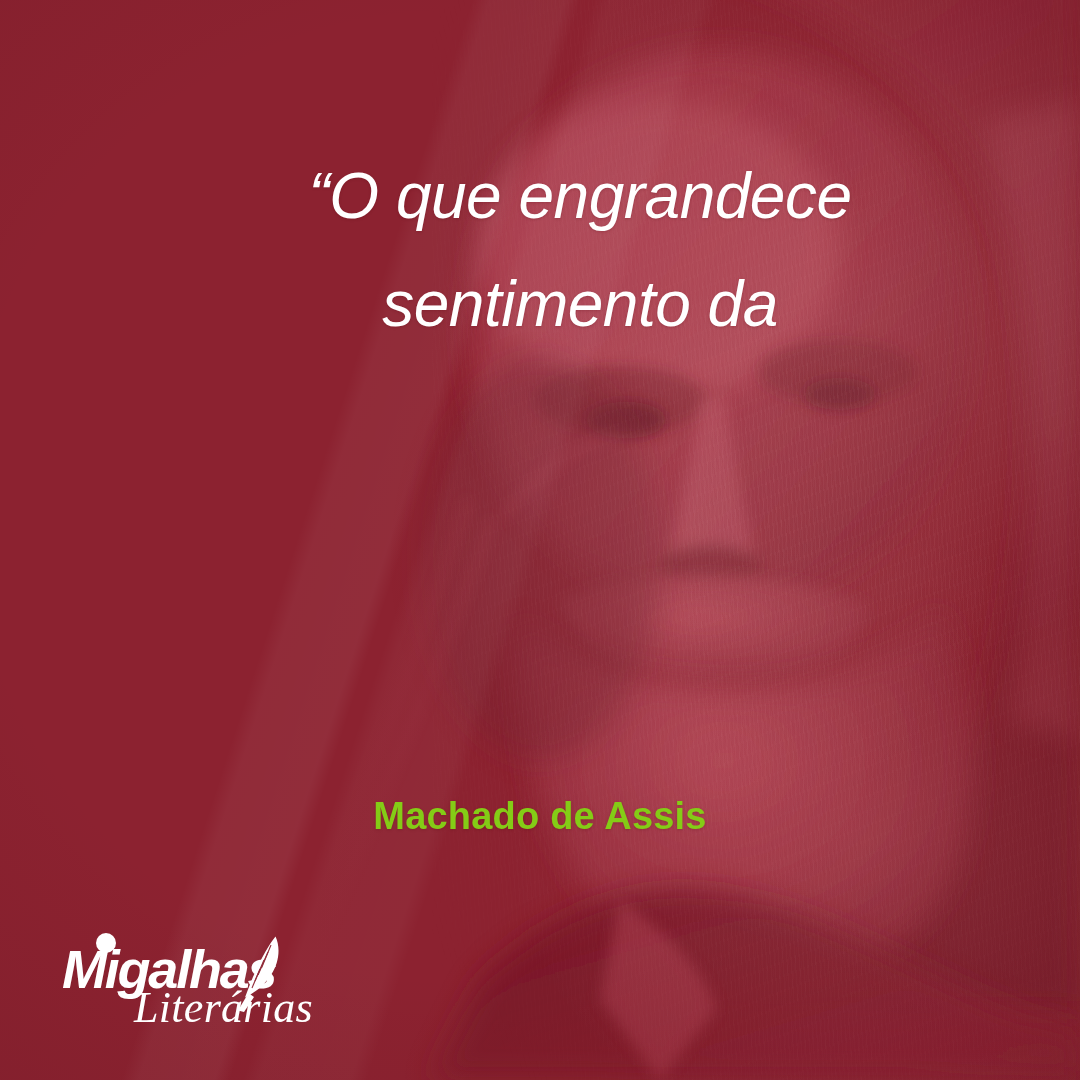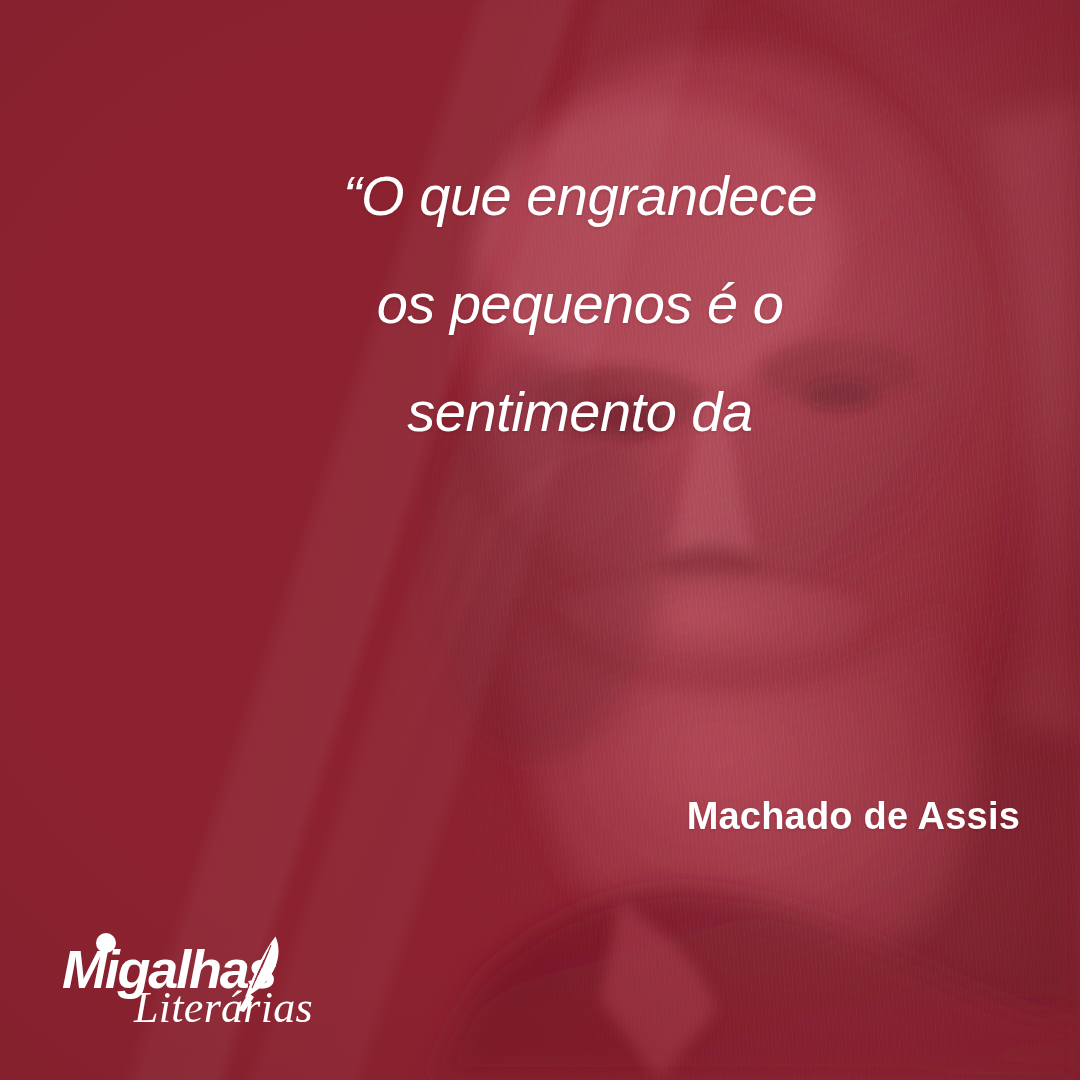--- a/index.html
+++ b/index.html
@@ -95,34 +95,34 @@
     left: 60px;
     width: 960px;
     text-align: center;
   }
   .quote-line {
     display: block;
     color: #ffffff;
     font-family: "Liberation Sans", sans-serif;
     font-style: italic;
     font-weight: 300;
-    font-size: 56px;
+    font-size: 64px;
     line-height: 108px;
     letter-spacing: -0.5px;
     white-space: nowrap;
     text-shadow: 0 1px 3px rgba(80,10,20,0.22);
   }
 
   #attribution {
     position: absolute;
     top: 795px;
     left: 60px;
     width: 960px;
-    text-align: right;
-    color: #ffffff;
+    text-align: center;
+    color: #84cc16;
     font-family: "Liberation Sans", sans-serif;
     font-weight: bold;
     font-size: 38px;
     letter-spacing: 0.2px;
     text-shadow: 0 1px 3px rgba(80,10,20,0.22);
   }
 
   
   #logo {
     position: absolute;
@@ -251,21 +251,20 @@
     <div class="bg-hatch"></div>
     <div class="bg-flat-left"></div>
     <div class="bg-streaks"></div>
     <div class="bg-vignette"></div>
   </div>
 
   <div class="content">
 
     <blockquote id="quote-block">
       <span class="quote-line">“O que engrandece</span>
-      <span class="quote-line">os pequenos é o</span>
       <span class="quote-line">sentimento da</span>
     </blockquote>
 
     <div id="attribution">Machado de Assis</div>
 
     <div id="logo">
       <svg width="250" height="96" viewBox="0 0 250 96">
 
         <circle cx="44" cy="13" r="10" fill="#ffffff"></circle>
 

